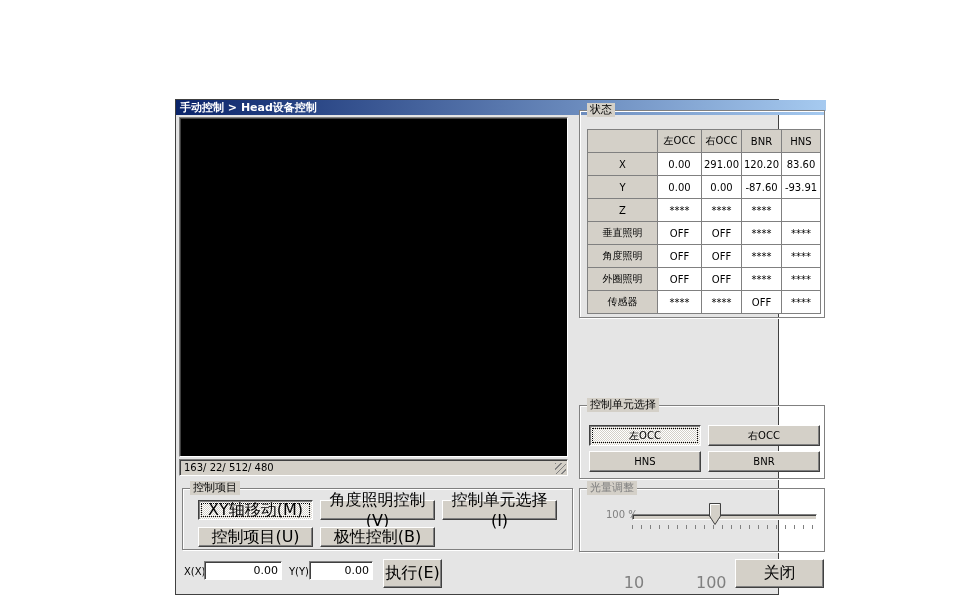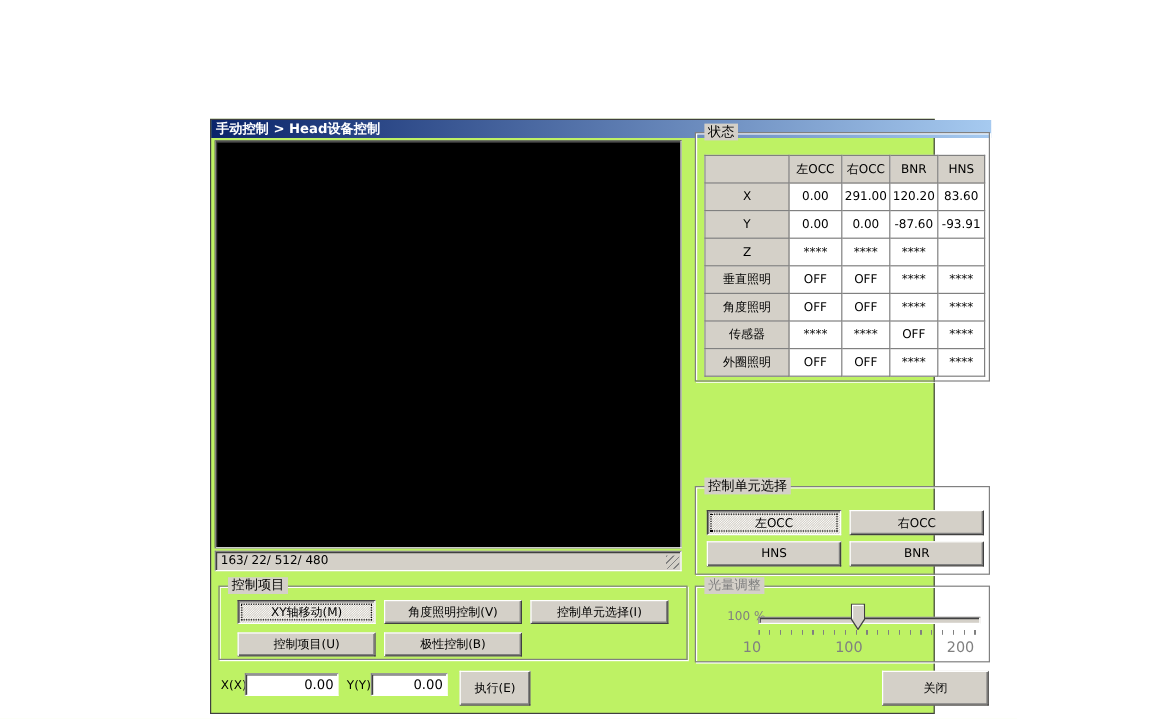--- a/index.html
+++ b/index.html
@@ -1,33 +1,33 @@
 <!DOCTYPE html>
 <html><head>
 <meta charset="utf-8">
 <style>
   html,body{margin:0;padding:0;background:#fff;width:970px;height:599px;overflow:hidden;
             font-family:"DejaVu Sans",sans-serif;}
-  .dialog{position:absolute;left:175px;top:99px;width:604px;height:496px;background:#bef264;
+  .dialog{position:absolute;left:175px;top:99px;width:604px;height:496px;background:#e5e5e5;
           border:1px solid #404040;box-sizing:border-box;}
   .titlebar{position:absolute;left:0;top:0;width:650px;height:15px;
             background:linear-gradient(to right,#0A246A,#A6CAF0);color:#fff;
             font-size:11px;font-weight:bold;line-height:15px;padding-left:4px;box-sizing:border-box;}
   .sunken{border:1px solid;border-color:#808080 #fff #fff #808080;
           box-shadow:inset 1px 1px 0 #404040;box-sizing:border-box;}
   .video{position:absolute;left:3px;top:17px;width:389px;height:340px;background:#000;}
   .statusbar{position:absolute;left:3px;top:359px;width:389px;height:17px;background:#D4D0C8;
              font-size:10px;color:#000;line-height:15px;padding-left:4px;}
   .grip{position:absolute;right:1px;bottom:1px;width:11px;height:11px;
         background:repeating-linear-gradient(135deg,#808080 0 1px,transparent 1px 4px);}
   .group{position:absolute;border:1px solid #808080;box-shadow:inset 1px 1px 0 #fff,1px 1px 0 #fff;
          box-sizing:border-box;}
   .group>.glabel{position:absolute;top:-8px;left:7px;background:#D4D0C8;padding:0 3px;
                  font-size:11px;color:#000;line-height:14px;}
-  .btn{position:absolute;background:#D4D0C8;font-size:10px;color:#000;text-align:center;
+  .btn{position:absolute;background:#D4D0C8;font-size:16px;color:#000;text-align:center;
        border:1px solid;border-color:#fff #404040 #404040 #fff;
        box-shadow:inset -1px -1px 0 #808080;box-sizing:border-box;cursor:default;
        display:flex;align-items:center;justify-content:center;}
   .btn.toggled{border-color:#404040 #fff #fff #404040;
        box-shadow:inset 1px 1px 0 #808080;
        outline:1px dotted #000;outline-offset:-4px;
        background-color:#D4D0C8;
        background-image:linear-gradient(45deg,#fff 25%,transparent 25%,transparent 75%,#fff 75%),
                         linear-gradient(45deg,#fff 25%,transparent 25%,transparent 75%,#fff 75%);
        background-size:2px 2px;background-position:0 0,1px 1px;}
@@ -39,21 +39,21 @@
   table.status{border:1px solid #404040;}
   .field{position:absolute;background:#fff;border:1px solid;border-color:#808080 #fff #fff #808080;
          box-shadow:inset 1px 1px 0 #404040;font-size:11px;text-align:right;
          padding:0 3px;box-sizing:border-box;font-family:"DejaVu Sans",sans-serif;}
   .lbl{position:absolute;font-size:10px;color:#000;}
   .disabled, .disabled *{color:#808080 !important;}
   .track{position:absolute;height:4px;border:1px solid;border-color:#808080 #fff #fff #808080;
          box-shadow:inset 1px 1px 0 #404040;background:#D4D0C8;box-sizing:content-box;}
   .ticks{position:absolute;height:4px;
          background:repeating-linear-gradient(to right,#808080 0 1px,transparent 1px 9px);}
-  .ticklbl{position:absolute;font-size:12px;width:30px;text-align:left;}
+  .ticklbl{position:absolute;font-size:16px;width:30px;text-align:center;margin-top:41px;}
 </style>
 </head>
 <body>
 
 <div class="dialog">
 
   <div class="titlebar">
     <span>手动控制 &gt; Head设备控制</span>
   </div>
 
@@ -111,31 +111,31 @@
         <td>****</td>
       </tr>
       <tr>
         <td class="lab">角度照明</td>
         <td>OFF</td>
         <td>OFF</td>
         <td>****</td>
         <td>****</td>
       </tr>
       <tr>
+        <td class="lab">外圈照明</td>
+        <td>OFF</td>
+        <td>OFF</td>
+        <td>****</td>
+        <td>****</td>
+      </tr>
+      <tr>
         <td class="lab">传感器</td>
         <td>****</td>
         <td>****</td>
         <td>OFF</td>
-        <td>****</td>
-      </tr>
-      <tr>
-        <td class="lab">外圈照明</td>
-        <td>OFF</td>
-        <td>OFF</td>
-        <td>****</td>
         <td>****</td>
       </tr>
     </tbody>
       </table>
   </div>
 
   <div class="group" style="left:403px;top:305px;width:246px;height:74px;">
     <span class="glabel">控制单元选择</span>
     <div class="btn toggled" style="left:9px;top:19px;width:112px;height:21px;font-size:10px;">左OCC</div>
     <div class="btn" style="left:128px;top:19px;width:112px;height:21px;font-size:10px;">右OCC</div>

